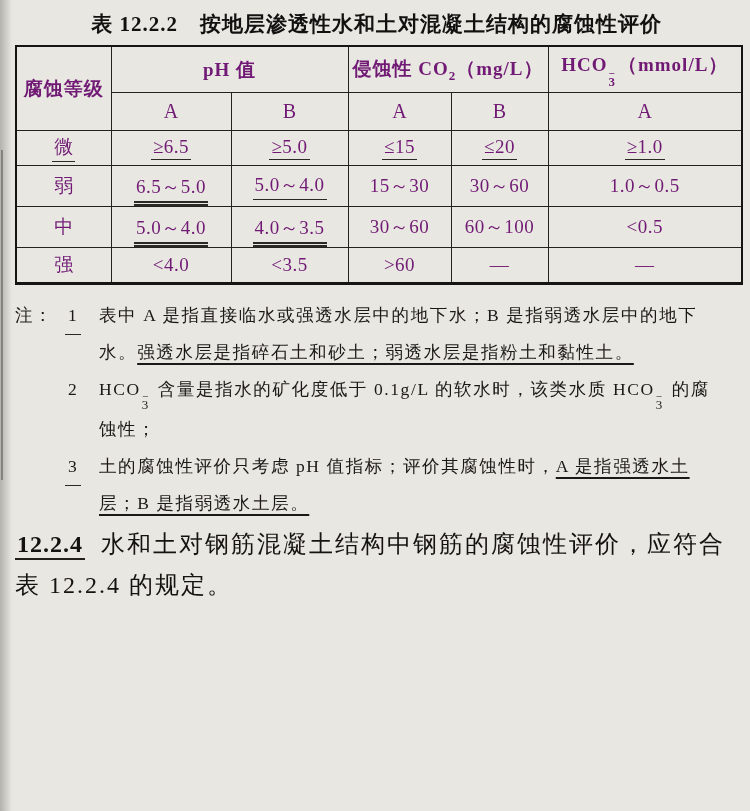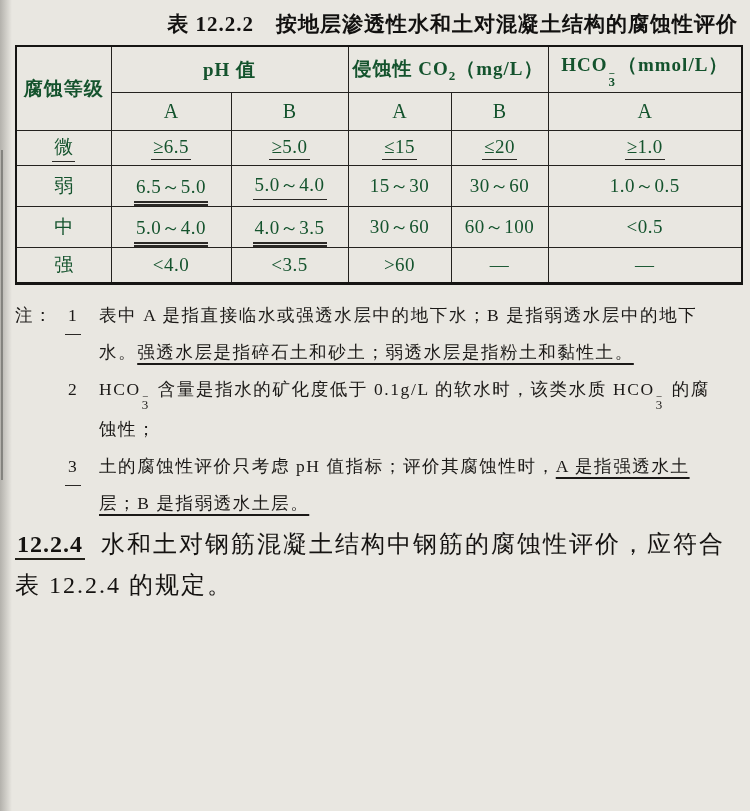--- a/index.html
+++ b/index.html
@@ -15,33 +15,33 @@
     pointer-events:none;z-index:5;
   }
   body::after{
     content:"";position:absolute;left:1px;top:150px;height:330px;width:2px;
     background:rgba(30,28,25,.35);pointer-events:none;z-index:6;
   }
   .page{padding:8px 12px 0 15px;}
 
   
   .tbl-title{
-    text-align:right;font-weight:bold;font-size:21px;letter-spacing:1px;
+    text-align:center;font-weight:bold;font-size:21px;letter-spacing:1px;
     color:#121110;margin:2px 0 7px 0;white-space:nowrap;
   }
 
   
   table.corr{
     border-collapse:collapse;table-layout:fixed;width:726px;
     border:2.5px solid #161513;border-bottom-width:3.5px;
     background:transparent;
   }
   table.corr th,table.corr td{
     border:1.5px solid #24221f;text-align:center;vertical-align:middle;
-    padding:0;font-size:19px;color:#14532d;overflow:hidden;
+    padding:0;font-size:19px;color:#701a75;overflow:hidden;
   }
   tr.h1 th{height:45px;font-weight:bold;letter-spacing:1px;}
   tr.h2 th{height:37px;font-weight:normal;font-size:20px;}
   tbody td{border-top:none;border-bottom:none;height:34px;font-size:19px;letter-spacing:.5px;}
   td.lbl{font-size:19px;letter-spacing:0;}
   .u{display:inline-block;border-bottom:1.8px solid #2b2926;padding:0 2px 1px 2px;}
   .uu{display:inline-block;border-bottom:5px double #2b2926;padding:8px 2px 1px 2px;}
   sub.s2{font-size:13px;}
   .stk{display:inline-flex;flex-direction:column;align-items:center;vertical-align:-6px;line-height:1;margin:0 2px 0 1px;}
   .stk .sp{font-size:11px;line-height:6px;}

